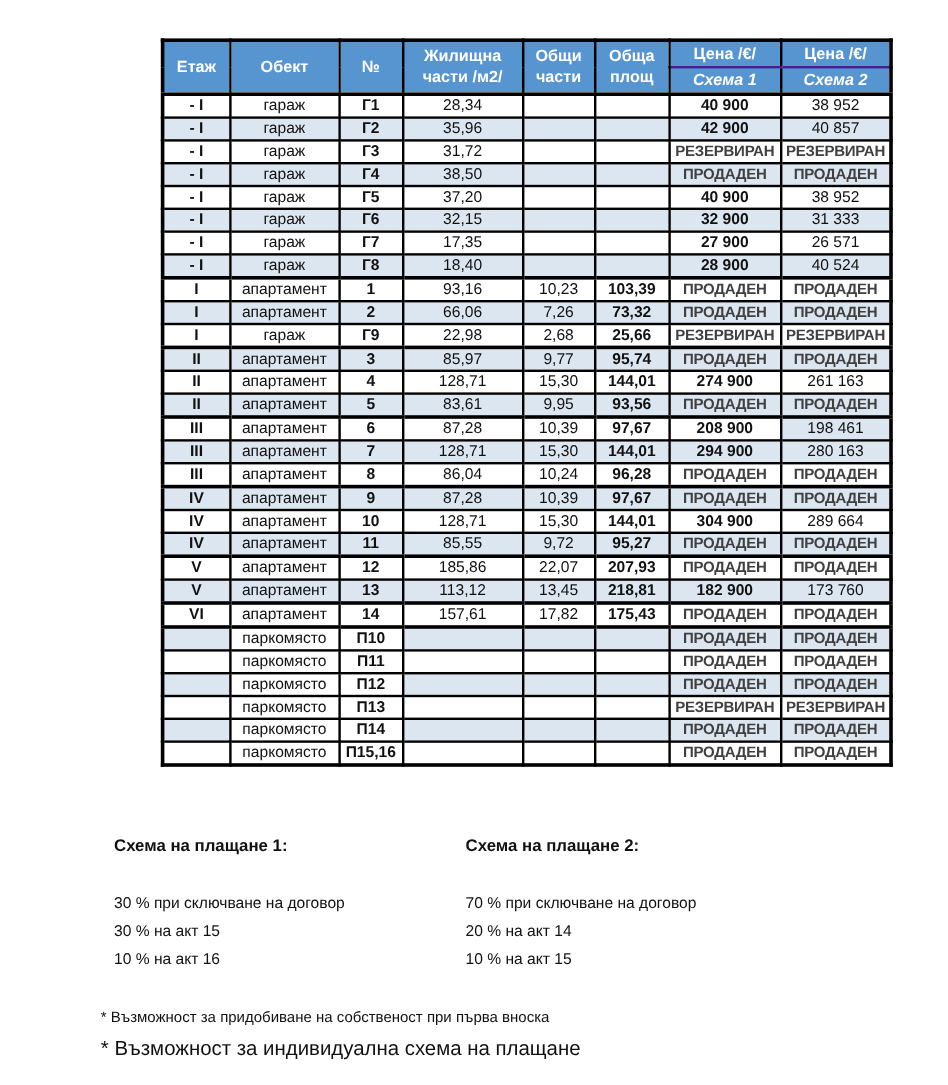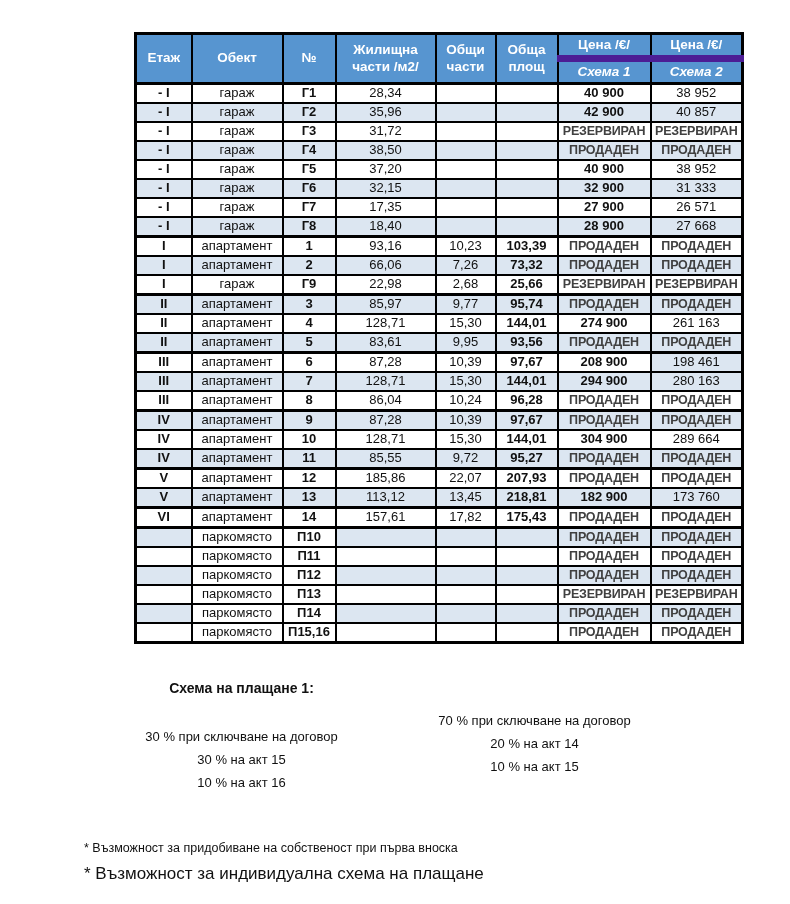--- a/index.html
+++ b/index.html
@@ -14,30 +14,30 @@
   }
   th,td{
     border:2px solid #000;padding:0 2px;text-align:center;
     font-size:13px;height:17px;line-height:1.1;overflow:hidden;white-space:nowrap;
   }
   thead th{
     background:#5795d0;color:#fff;font-weight:bold;font-size:13.5px;
     height:20px;white-space:pre-line;line-height:1.25;
   }
   thead{border-bottom:3px solid #000;}
-  th.price-top{border-bottom:7px solid #4c1d95;margin-left:41px;}
+  th.price-top{border-bottom:2px solid #4c1d95;margin-left:41px;}
   th.price-sub{border-top:0;font-style:italic;}
   tbody td{background:#fff;}
   tr.shaded td{background:#dce6f1;}
   td.force-white{background:#fff !important;}
   td.force-shaded{background:#dce6f1 !important;}
   tr.group-end td{border-bottom-width:3px;}
   td.c-floor,td.c-num,td.c-total,td.c-price1{font-weight:bold;}
   td.status{color:#404040;font-weight:bold;font-size:12.5px;letter-spacing:-0.2px;}
-  .payment-schemes{position:absolute;left:95px;top:680px;display:flex;text-align:center;}
+  .payment-schemes{position:absolute;left:95px;top:696px;display:flex;}
   .scheme{width:293px;}
   .scheme-title{font-weight:bold;font-size:14px;margin:0;}
   .scheme-lines{margin:29px 0 0 0;padding:0;list-style:none;}
   .scheme-lines li{font-size:13px;line-height:23px;margin:0;}
   .footnotes{position:absolute;left:84px;top:841px;}
   .footnote-1{font-size:12.5px;margin:0 0 9px 0;}
   .footnote-2{font-size:17px;margin:0;}
 </style>
 </head>
 <body>
@@ -145,21 +145,21 @@
     <td class="c-price2">26 571</td>
   </tr>
         <tr class="shaded group-end">
     <td class="c-floor">- I</td>
     <td class="c-object">гараж</td>
     <td class="c-num">Г8</td>
     <td class="c-area">18,40</td>
     <td class="c-common"></td>
     <td class="c-total"></td>
     <td class="c-price1">28 900</td>
-    <td class="c-price2">27 668</td>
+    <td class="c-price2">40 524</td>
   </tr>
         <tr>
     <td class="c-floor">I</td>
     <td class="c-object">апартамент</td>
     <td class="c-num">1</td>
     <td class="c-area">93,16</td>
     <td class="c-common">10,23</td>
     <td class="c-total">103,39</td>
     <td class="c-price1 status">ПРОДАДЕН</td>
     <td class="c-price2 status">ПРОДАДЕН</td>
@@ -371,20 +371,21 @@
 <div class="payment-schemes">
   <div class="scheme">
     <p class="scheme-title">Схема на плащане 1:</p>
     <ul class="scheme-lines">
       <li>30 % при сключване на договор</li>
       <li>30 % на акт 15</li>
       <li>10 % на акт 16</li>
     </ul>
   </div>
   <div class="scheme">
+    <p class="scheme-title">Схема на плащане 2:</p>
     <ul class="scheme-lines">
       <li>70 % при сключване на договор</li>
       <li>20 % на акт 14</li>
       <li>10 % на акт 15</li>
     </ul>
   </div>
 </div>
 
 <div class="footnotes">
   <p class="footnote-1">* Възможност за придобиване на собственост при първа вноска</p>

